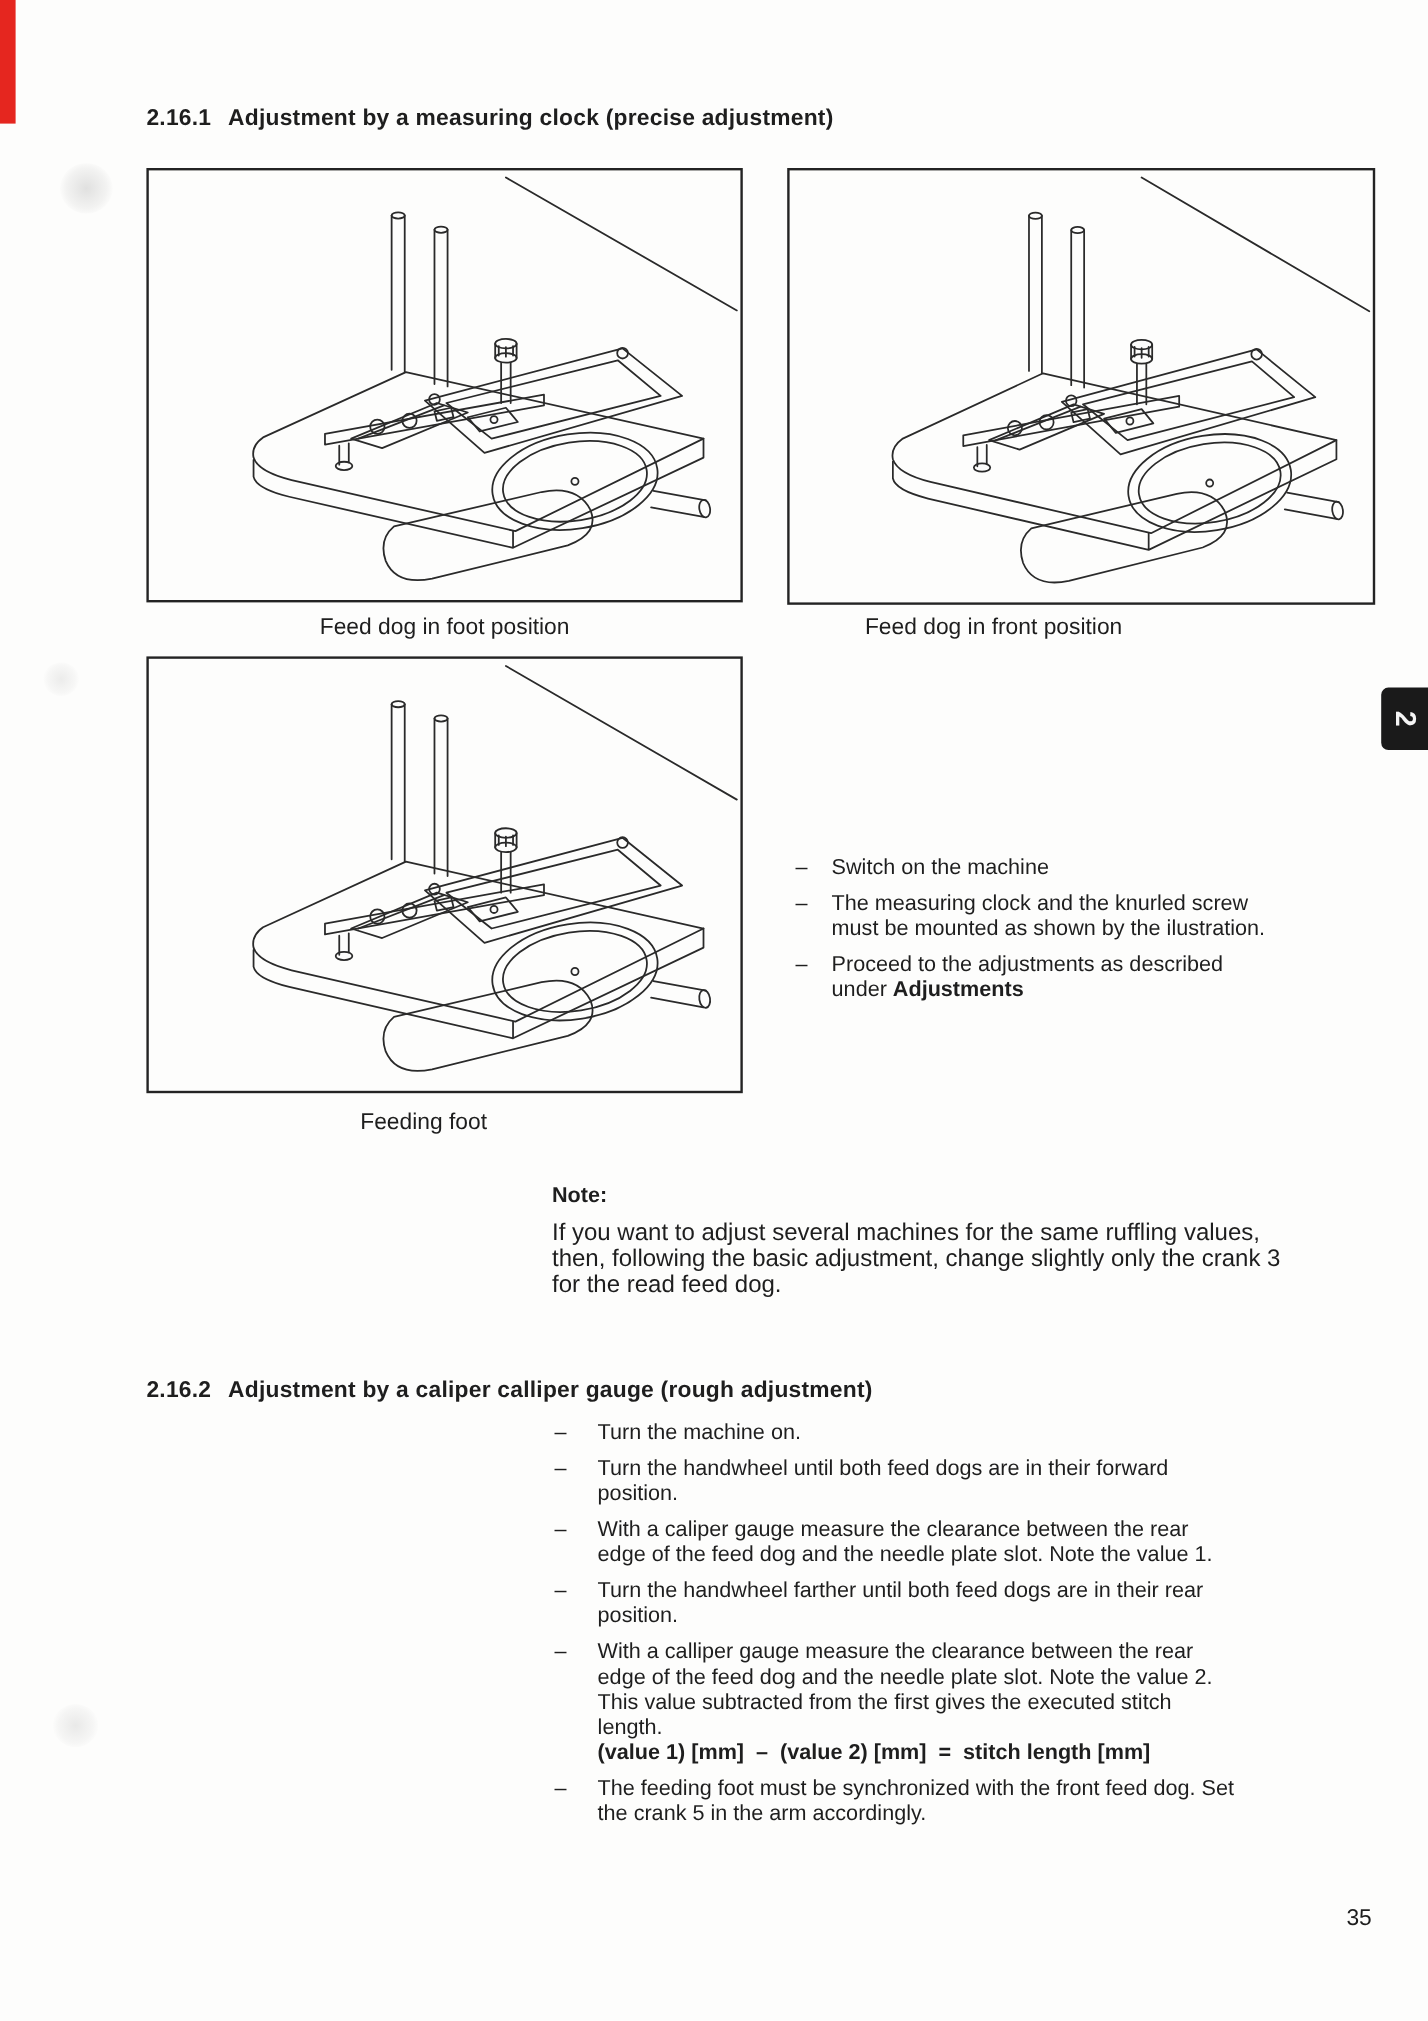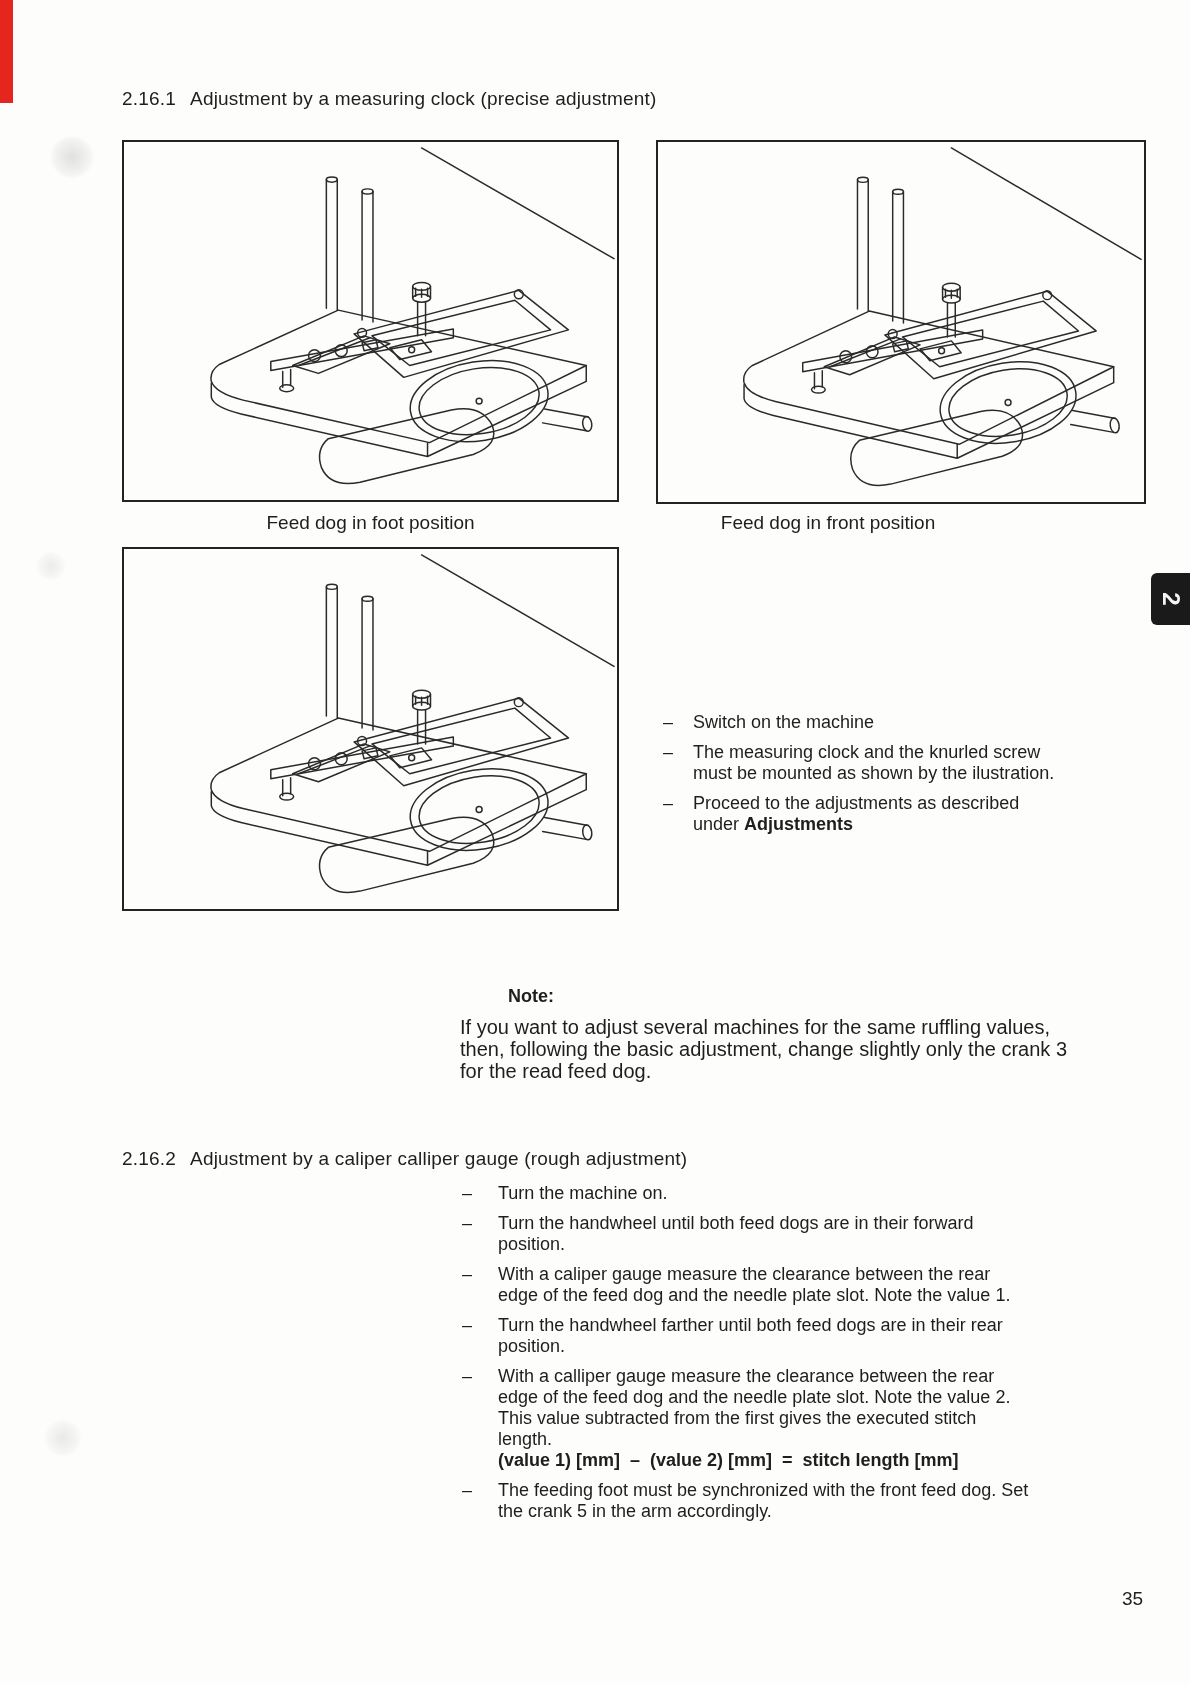--- a/index.html
+++ b/index.html
@@ -6,34 +6,34 @@
   .page{
     position:relative;width:1190px;height:1684px;background:#fdfdfc;
     font-family:"Liberation Sans", sans-serif;color:#1e1e1e;overflow:hidden;
   }
   .abs{position:absolute;}
   .edge-mark{left:0;top:0;width:13px;height:103px;background:#e5261f;}
   .smudge{border-radius:50%;background:radial-gradient(circle, rgba(150,150,150,0.28) 0%, rgba(150,150,150,0.10) 55%, rgba(150,150,150,0) 75%);}
   .sm1{left:50px;top:136px;width:44px;height:42px;}
   .sm2{left:36px;top:552px;width:30px;height:28px;opacity:.6;}
   .sm3{left:44px;top:1420px;width:38px;height:36px;opacity:.7;}
-  .heading{font-size:19px;font-weight:normal;letter-spacing:.2px;white-space:nowrap;}
+  .heading{font-size:19px;font-weight:bold;letter-spacing:.2px;white-space:nowrap;}
   .heading .num{margin-right:14px;}
   .figure{border:2px solid #232323;background:#fdfdfc;box-sizing:border-box;}
   .figure svg{display:block;width:100%;height:100%;}
   .caption{font-size:19px;text-align:center;white-space:nowrap;}
   .bullets{display:block;}
   .bullet{display:flex;margin-bottom:9px;font-size:18px;line-height:21px;}
   .bullets-s1 .dash{flex:0 0 30px;}
   .bullets-s2 .dash{flex:0 0 36px;}
   .dash{color:#1e1e1e;}
   .btext{white-space:nowrap;}
   .bd{font-weight:bold;}
   .it{}
-  .note-label{font-size:18px;font-weight:bold;margin-left:48px;}
+  .note-label{font-size:18px;font-weight:bold;}
   .note-para{font-size:20px;line-height:22px;white-space:nowrap;}
   .side-tab{
     left:1151px;top:573px;width:39px;height:52px;background:#1a1a1a;
     border-radius:6px 0 0 6px;display:flex;align-items:center;justify-content:center;
   }
   .side-tab .tab-label{
     color:#f5f5f5;font-size:24px;font-weight:bold;transform:rotate(90deg);line-height:1;
   }
   .page-number{font-size:19px;}
   .hidden-defs{position:absolute;width:0;height:0;overflow:hidden;}
@@ -118,20 +118,21 @@
   </div>
 
   <div class="abs caption" style="left:122px;top:512px;width:497px;">Feed dog in foot position</div>
   <div class="abs caption" style="left:656px;top:512px;width:344px;">Feed dog in front position</div>
 
   <div class="abs figure" style="left:122px;top:547px;width:497px;height:364px;">
     <svg>
         <use href="#machine-fig"></use>
       </svg>
   </div>
+  <div class="abs caption" style="left:122px;top:925px;width:462px;">Feeding foot</div>
 
   <div class="abs bullets bullets-s1" style="left:663px;top:712px;width:430px;">
       <div class="bullet">
         <span class="dash">–</span>
         <span class="btext"><span>Switch on the machine</span></span>
       </div>
       <div class="bullet">
         <span class="dash">–</span>
         <span class="btext"><span>The measuring clock and the knurled screw</span><br><span>must be mounted as shown by the ilustration.</span></span>
       </div>

